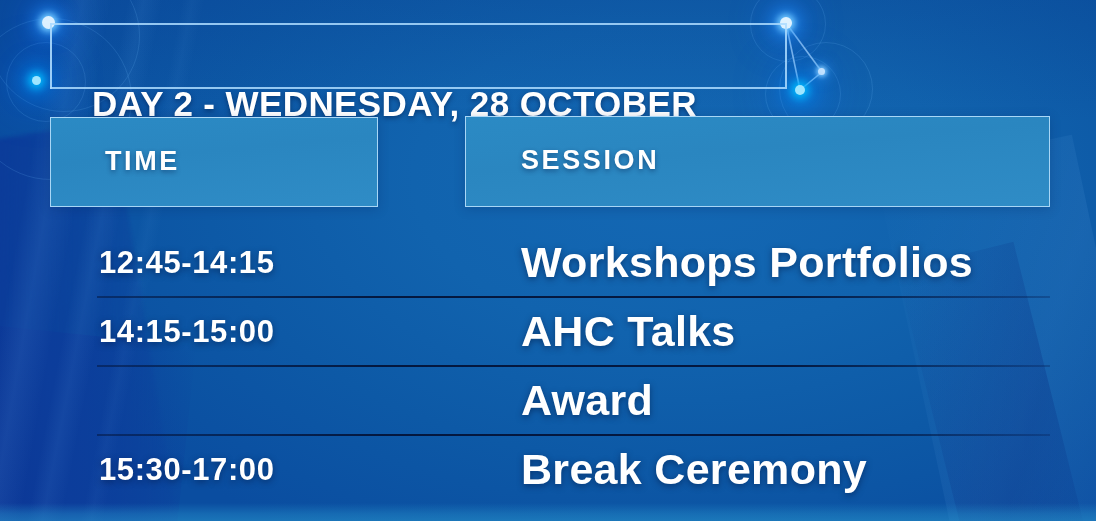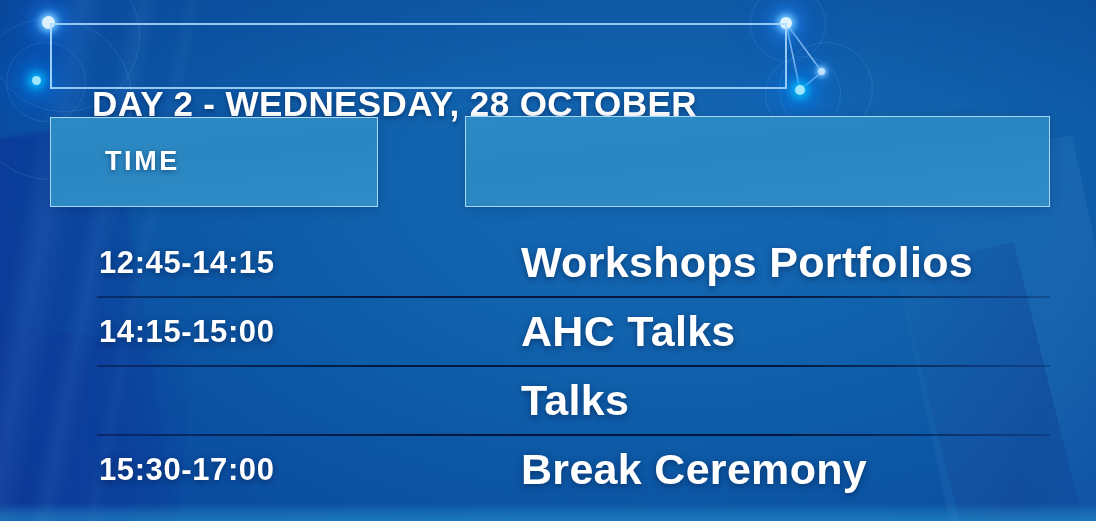--- a/index.html
+++ b/index.html
@@ -242,37 +242,38 @@
   <div class="node glow-cyan" style="left:795px; top:85px; width:10px; height:10px;"></div>
 
   <div class="title-frame"></div>
   <div class="title-frame-left"></div>
   <div class="title-text">DAY 2 - WEDNESDAY, 28 OCTOBER</div>
 
   <div class="col-head col-head-time"></div>
   <div class="col-head-label lbl-time">TIME</div>
 
   <div class="col-head col-head-session"></div>
+  <div class="col-head-label lbl-session">SESSION</div>
 
   <div class="rows">
 
     <div class="srow" style="top:228px;">
       <div class="time">12:45-14:15</div>
       <div class="session">Workshops Portfolios</div>
     </div>
     <div class="row-sep" style="top:296px;"></div>
 
     <div class="srow" style="top:297px;">
       <div class="time">14:15-15:00</div>
       <div class="session">AHC Talks</div>
     </div>
     <div class="row-sep" style="top:365px;"></div>
 
     <div class="srow" style="top:366px;">
-      <div class="session">Talks</div>
+      <div class="session">Award</div>
     </div>
     <div class="row-sep" style="top:434px;"></div>
 
     <div class="srow" style="top:435px;">
       <div class="time">15:30-17:00</div>
       <div class="session">Break Ceremony</div>
     </div>
 
   </div>
 

